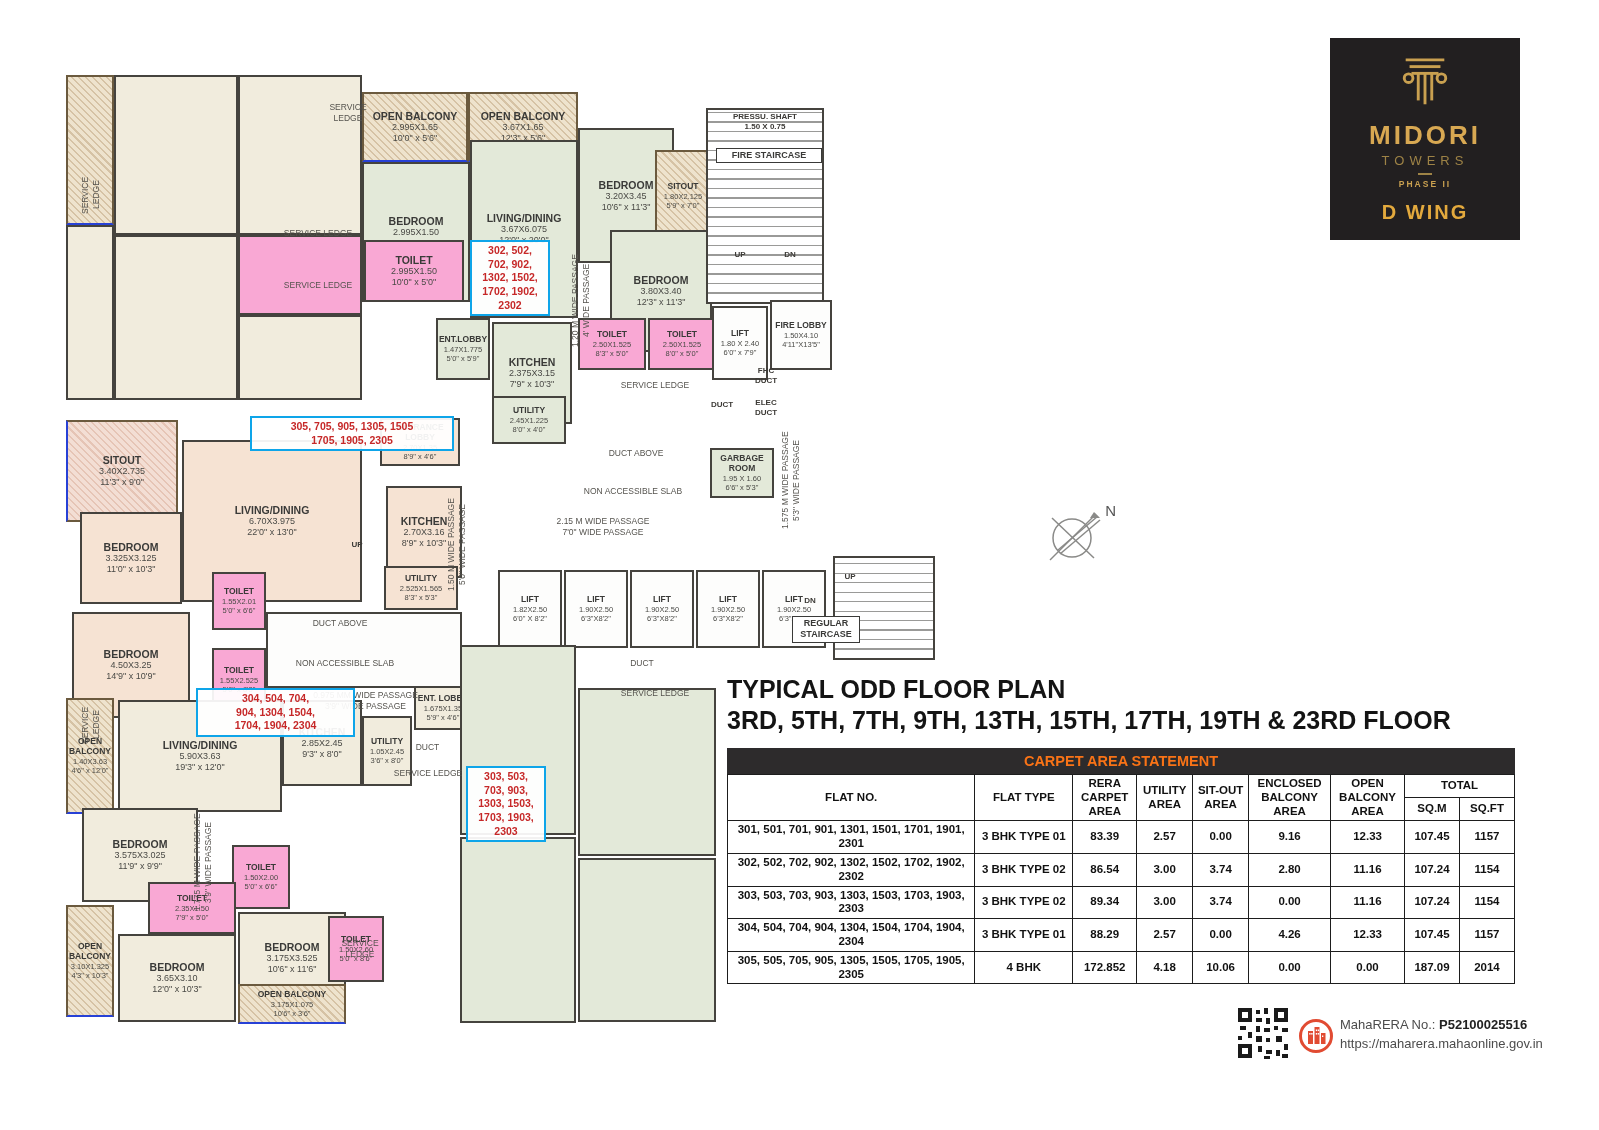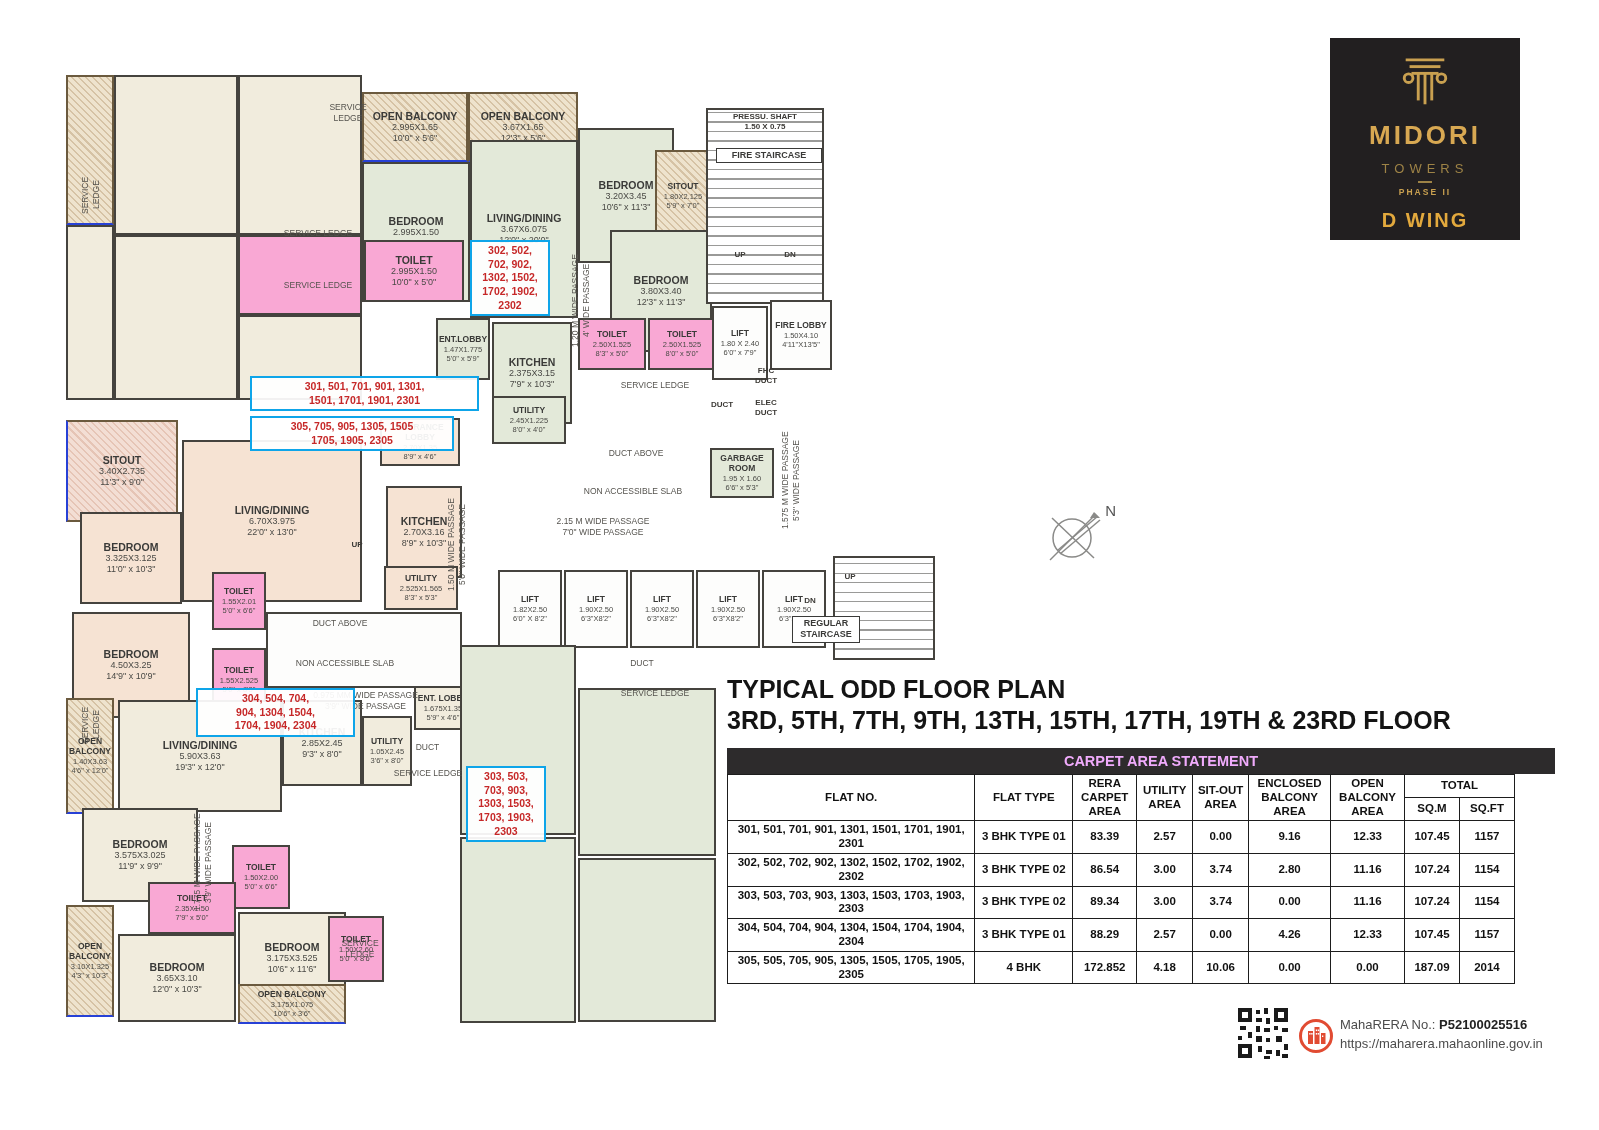--- a/index.html
+++ b/index.html
@@ -31,31 +31,31 @@
          padding:1px 3px;color:#3a3a38;}
   .rot{writing-mode:vertical-rl;transform:rotate(180deg);}
   .flatbox{position:absolute;border:2px solid #0ea5e9;color:#c62828;background:rgba(255,255,255,.93);
            font-weight:bold;font-size:10.5px;text-align:center;white-space:pre-line;
            padding:2px 5px;line-height:1.3;z-index:6;}
   
   .logo{position:absolute;left:1330px;top:38px;width:190px;height:202px;background:#221f20;
         display:flex;flex-direction:column;align-items:center;justify-content:flex-start;
         padding-top:18px;box-sizing:border-box;}
   .logo-brand{font-size:26px;font-weight:bold;letter-spacing:3px;color:#d8a852;margin-top:8px;}
-  .logo-sub{font-size:13px;letter-spacing:5px;color:#9e8346;margin-top:10px;}
+  .logo-sub{font-size:13px;letter-spacing:5px;color:#9e8346;margin-top:2px;}
   .logo-dash{width:14px;height:2px;background:#9e8346;margin:5px 0 4px 0;}
   .logo-phase{font-size:8.5px;letter-spacing:2px;font-weight:bold;color:#c9a050;}
   .logo-wing{font-size:20px;font-weight:bold;letter-spacing:2px;color:#e3a93d;margin-top:12px;}
   
   .title{position:absolute;left:727px;top:674px;width:788px;text-align:left;
          font-weight:bold;color:#141414;line-height:1.25;}
   .title .t1{font-size:25px;}
   .title .t2{font-size:25px;}
   .tbar{position:absolute;left:727px;top:748px;width:788px;height:26px;background:#2d2b2c;
-        color:#f0abfc;font-weight:bold;font-size:14.5px;display:flex;align-items:center;justify-content:center;padding-left:40px;}
+        color:#f97316;font-weight:bold;font-size:14.5px;display:flex;align-items:center;justify-content:center;}
   .ctable{position:absolute;left:727px;top:774px;width:788px;border-collapse:collapse;
           font-size:11.5px;color:#111;}
   .ctable th,.ctable td{border:1.6px solid #1d1d1d;text-align:center;vertical-align:middle;
           font-weight:bold;padding:2px 3px;line-height:1.2;}
   .ctable thead th{font-size:11.5px;}
   .ctable tbody td{height:25px;}
   
   .compass{position:absolute;left:1038px;top:502px;width:80px;height:66px;}
   .compass .nlabel{position:absolute;right:2px;top:0;font-size:15px;color:#555;}
   .footer{position:absolute;left:1236px;top:1004px;width:330px;height:62px;}
@@ -295,22 +295,20 @@
     </div>
     <div class="room grn" style="left: 460px; top: 645px; width: 116px; height: 190px;"></div>
     <div class="room grn" style="left: 578px; top: 688px; width: 138px; height: 168px;"></div>
     <div class="room grn" style="left: 578px; top: 858px; width: 138px; height: 164px;"></div>
     <div class="room grn" style="left: 460px; top: 837px; width: 116px; height: 186px;"></div>
     <div class="flatbox" style="left: 470px; top: 240px; width: 66px;">302, 502,
 702, 902,
 1302, 1502,
 1702, 1902,
 2302</div>
-    <div class="flatbox" style="left: 250px; top: 376px; width: 215px;">301, 501, 701, 901, 1301,
-1501, 1701, 1901, 2301</div>
     <div class="flatbox" style="left: 250px; top: 416px; width: 190px;">305, 705, 905, 1305, 1505
 1705, 1905, 2305</div>
     <div class="flatbox" style="left: 196px; top: 688px; width: 145px;">304, 504, 704,
 904, 1304, 1504,
 1704, 1904, 2304</div>
     <div class="flatbox" style="left: 466px; top: 766px; width: 66px;">303, 503,
 703, 903,
 1303, 1503,
 1703, 1903,
 2303</div>

